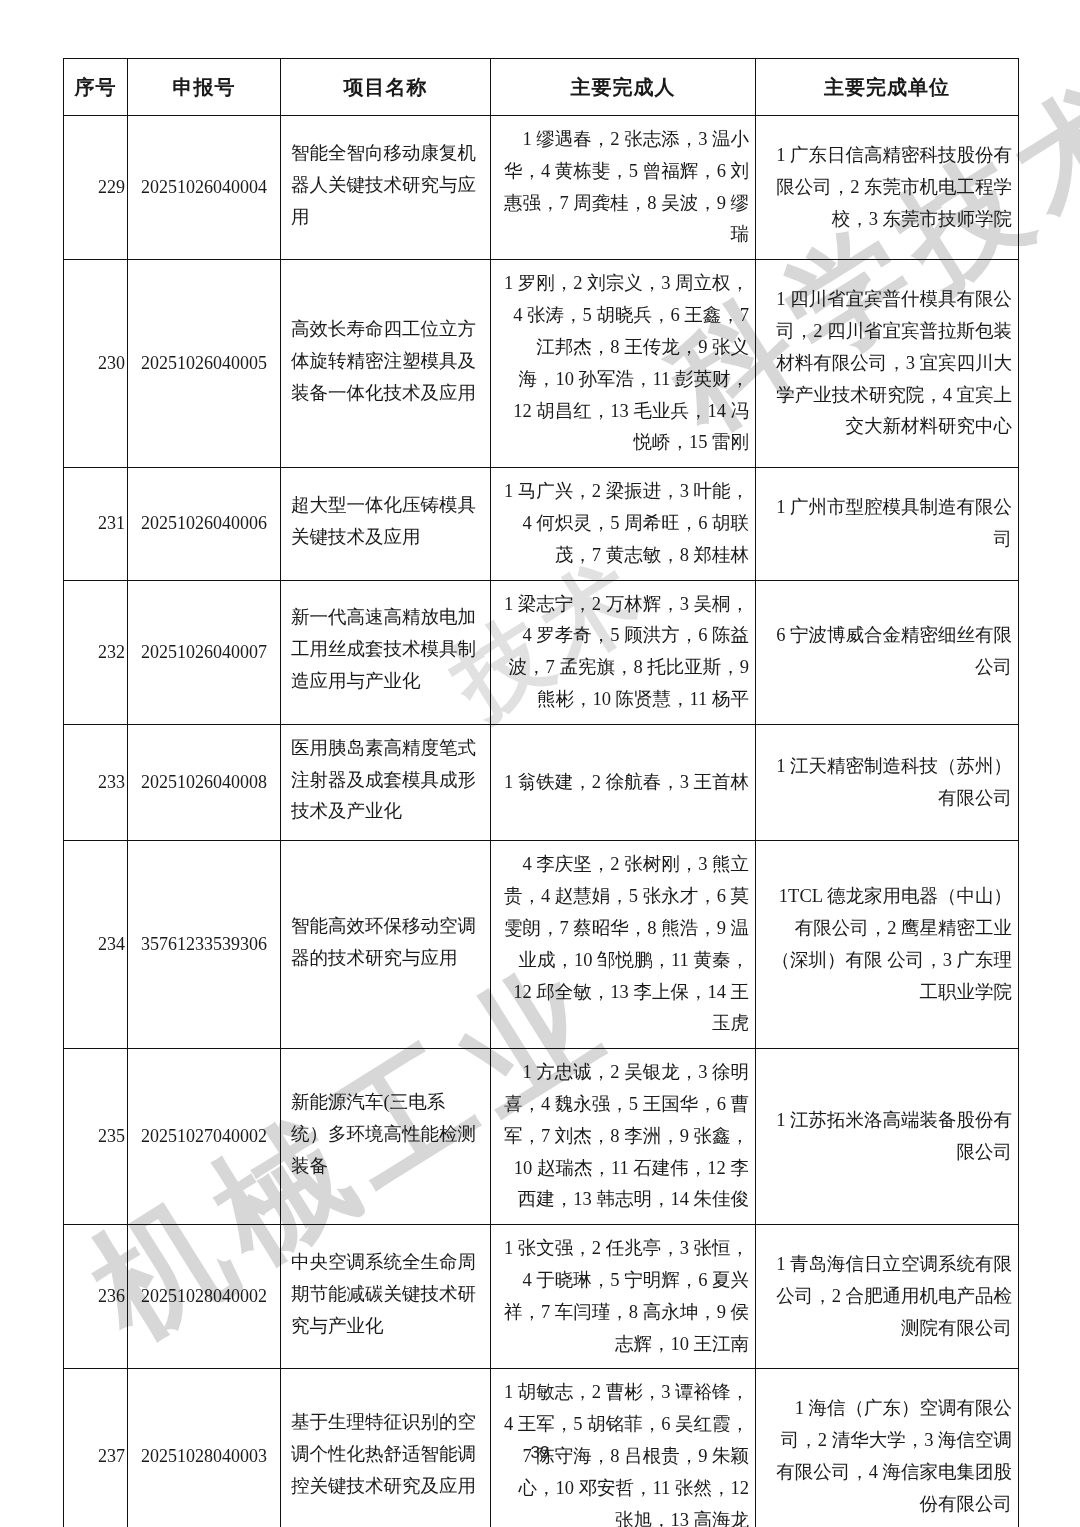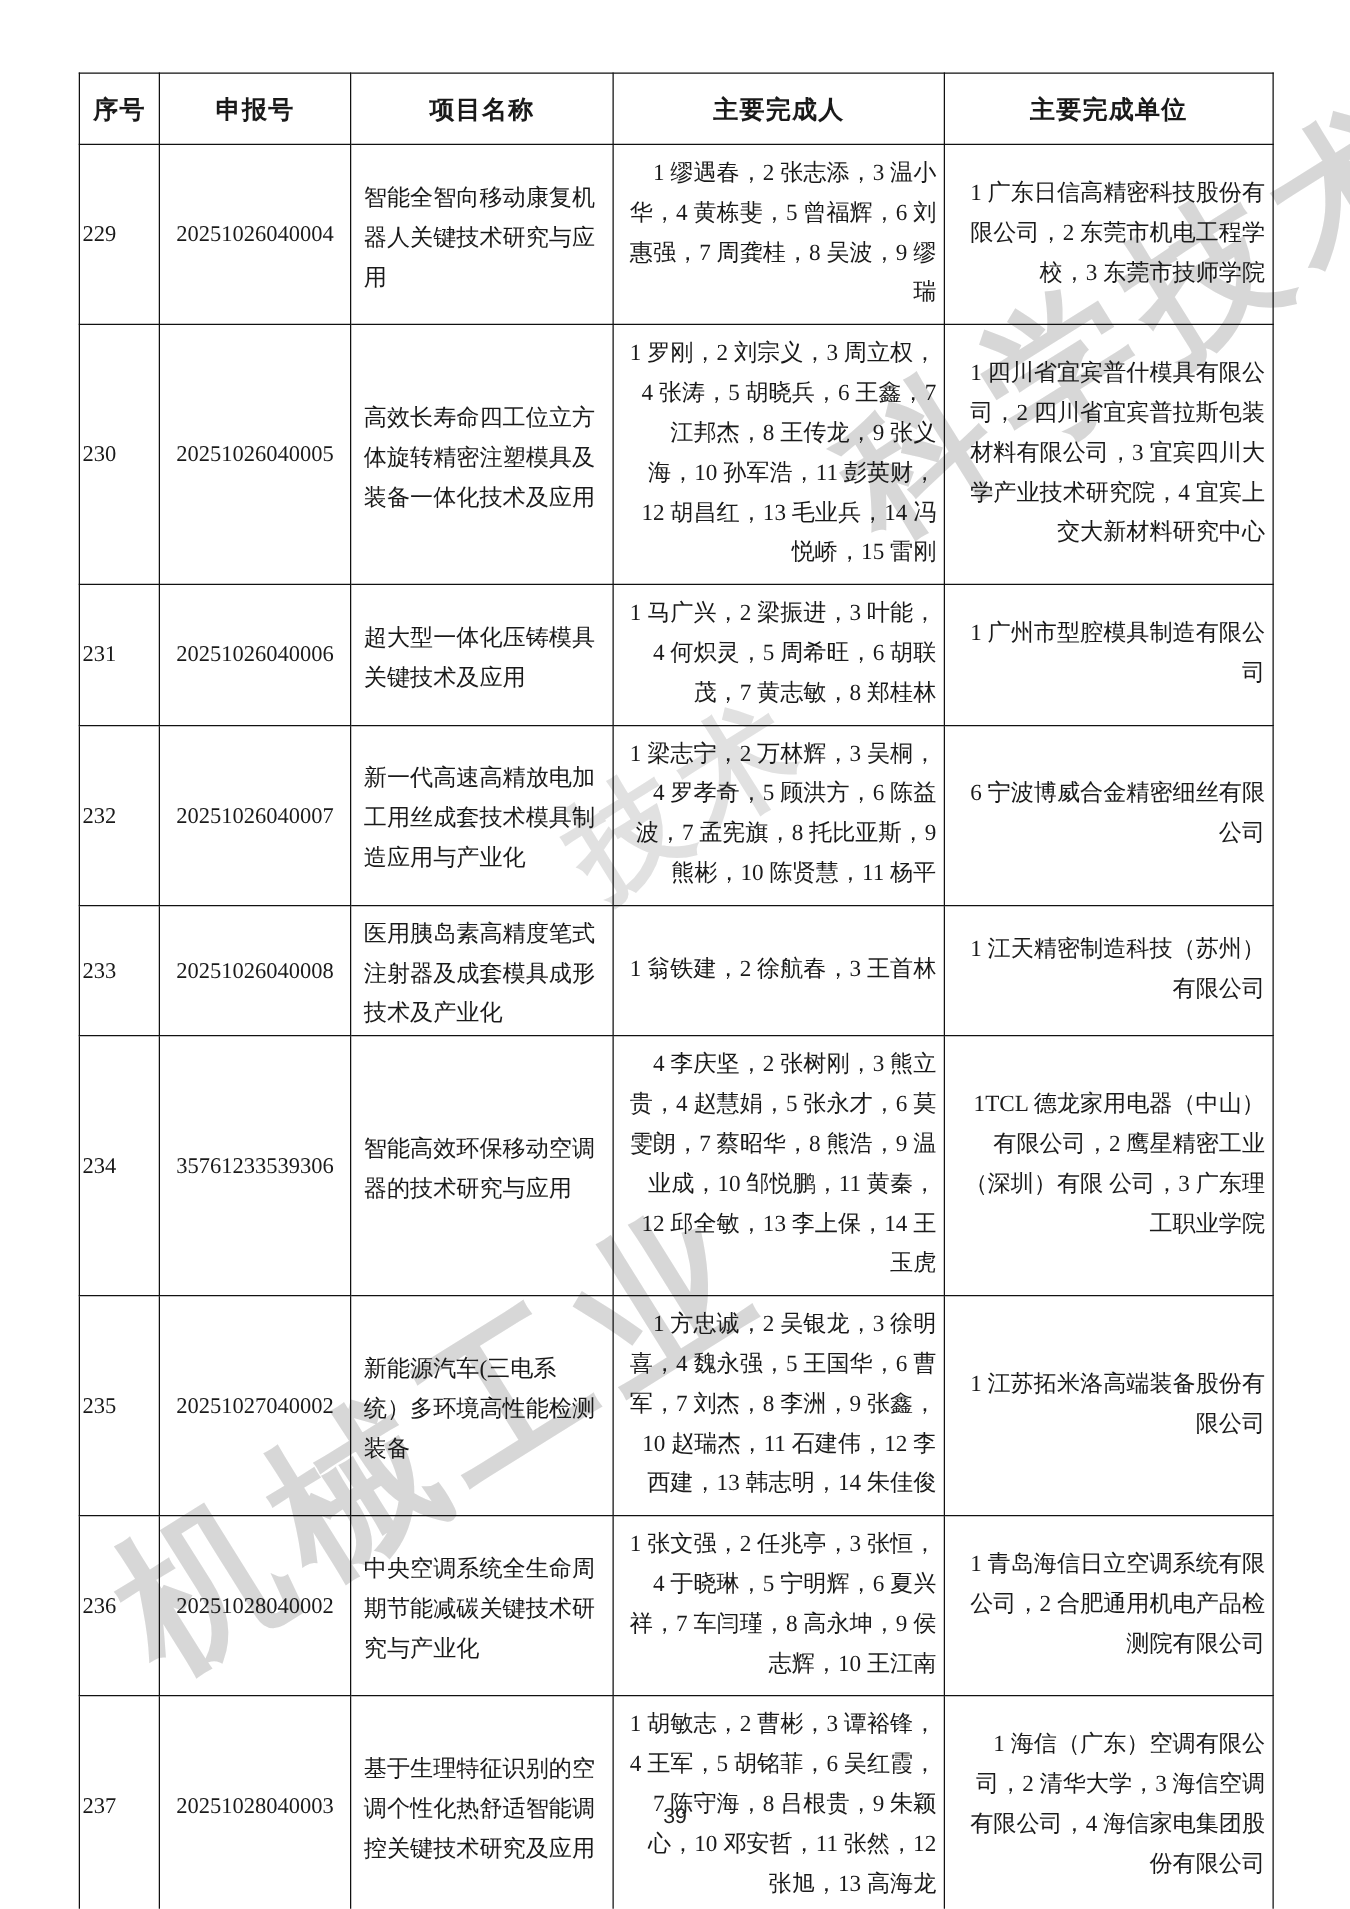--- a/index.html
+++ b/index.html
@@ -92,35 +92,35 @@
   thead th {
     height: 48px;
     text-align: center;
     font-size: 20px;
     font-weight: 700;
     letter-spacing: 1px;
     padding: 4px 2px;
   }
 
   td.seq-cell {
-    text-align: left;
+    text-align: right;
     font-size: 18px;
     padding: 6px 2px;
   }
   td.app-cell {
     text-align: center;
     font-size: 18px;
     padding: 6px 2px;
     letter-spacing: 0px;
   }
   td.proj-cell {
     text-align: left;
     font-size: 18.5px;
     line-height: 1.72;
-    padding: 8px 9px 0 10px;
+    padding: 8px 9px 12px 10px;
   }
   td.ppl-cell {
     text-align: right;
     font-size: 18.5px;
     line-height: 1.72;
     padding: 8px 6px 8px 9px;
   }
   td.unit-cell {
     text-align: right;
     font-size: 18.5px;

